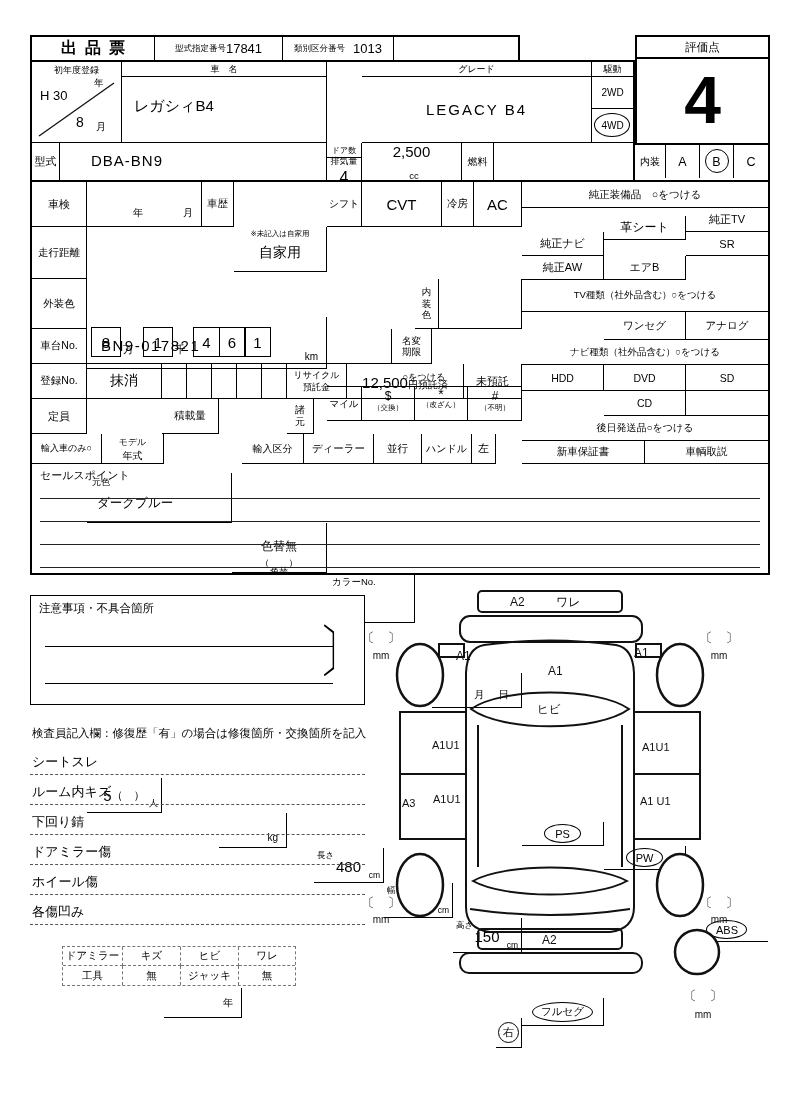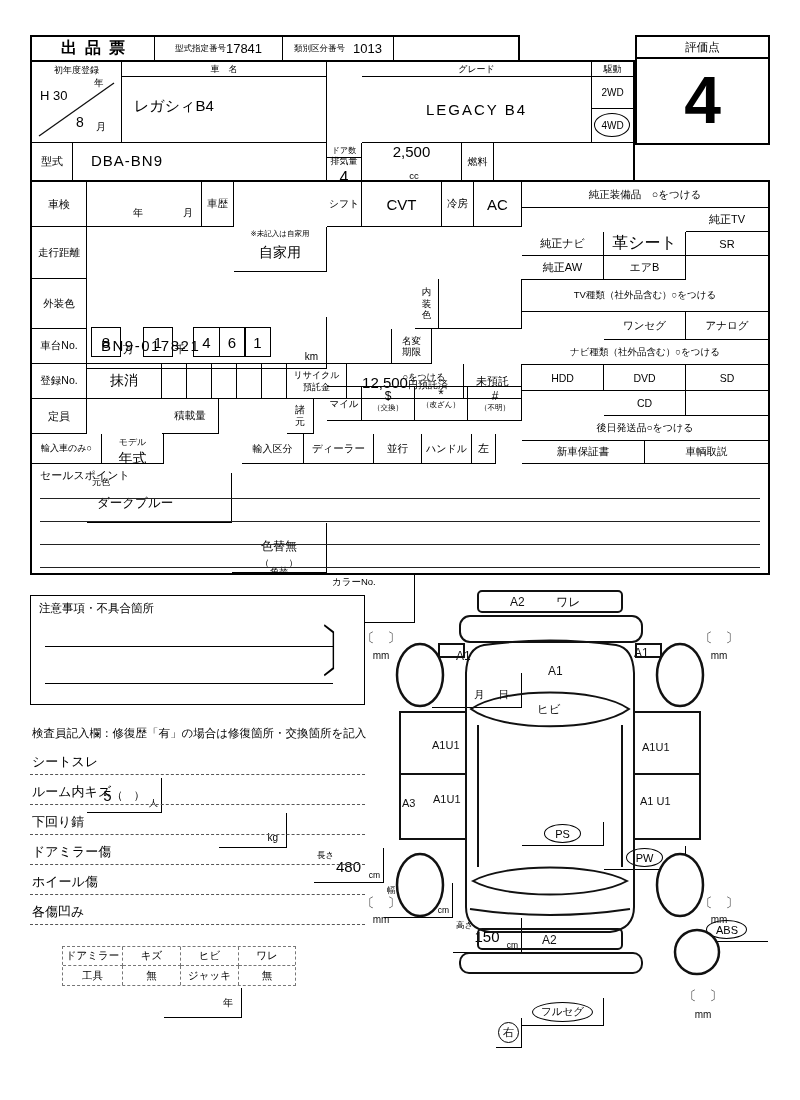--- a/index.html
+++ b/index.html
@@ -74,36 +74,45 @@
     </div>
     <div class="c nr" style="left:560px; top:0; width:41px; height:81px;">
       <div class="hdrline">駆動</div>
       <div class="fc" style="height:32px; border-bottom:1px solid #000; font-size:10px;">2WD</div>
       <div class="fc rel" style="height:32px; font-size:10px;">
         <span>4WD</span>
         <div class="mark" style="left:2px; top:4px; width:36px; height:24px;"></div>
       </div>
     </div>
 
-    <div class="c nb fc" style="left:0; top:81px; width:41px; height:37px; font-size:11px;">型式</div>
+    <div class="c nb fc" style="left:0; top:81px; width:28px; height:37px; font-size:11px;">型式</div>
     <div class="c nb" style="left:45px; top:81px; width:250px; height:37px; line-height:35px; padding-left:14px; font-size:15px; letter-spacing:1px;">DBA-BN9</div>
     <div class="c nb fc" style="left:295px; top:81px; width:35px; height:37px; font-size:9px;">排気量</div>
     <div class="c nb fc" style="left:330px; top:81px; width:100px; height:37px;flex-direction:column;">
       <span style="font-size:15px;">2,500</span>
       <span style="font-size:9.5px; margin:10px 0 0 5px;">cc</span>
     </div>
     <div class="c nb fc" style="left:430px; top:81px; width:32px; height:37px; font-size:10px;">燃料</div>
     <div class="c nb nr rel" style="left:462px; top:81px; width:139px; height:37px;">
       <span class="abs" style="left:5px; top:11px; font-size:10.5px;">ガソリン</span>
       <span class="abs" style="left:60px; top:11px; font-size:10.5px;">軽油</span>
       <span class="abs" style="left:92px; top:11px; font-size:10.5px;">（　　）</span>
       <div class="mark" style="left:1px; top:8px; width:54px; height:20px;"></div>
     </div>
   </div>
 
+  <div class="blk" style="left:633px; top:145px; width:137px; height:37px; border-top:none;">
+    <div class="c nb fc" style="left:0; top:0; width:31px; height:33px; font-size:10px;">内装</div>
+    <div class="c nb fc" style="left:31px; top:0; width:34px; height:33px; font-size:12.5px;">A</div>
+    <div class="c nb fc rel" style="left:65px; top:0; width:34px; height:33px; font-size:12.5px;">
+      <span>B</span>
+      <div class="mark" style="left:5px; top:4px; width:24px; height:24px;"></div>
+    </div>
+    <div class="c nb nr fc" style="left:99px; top:0; width:34px; height:33px; font-size:12.5px;">C</div>
+  </div>
 
   <div class="blk" style="left:30px; top:180px; width:740px; height:395px;">
 
     <div class="c fc" style="left:0; top:0; width:55px; height:45px; font-size:11px;">車検</div>
     <div class="c rel" style="left:55px; top:0; width:115px; height:45px;">
       <span class="abs" style="left:46px; bottom:6px; font-size:10px;">年</span>
       <span class="abs" style="left:96px; bottom:6px; font-size:10px;">月</span>
     </div>
     <div class="c fc" style="left:170px; top:0; width:32px; height:45px; font-size:10.5px;">車歴</div>
     <div class="c rel" style="left:202px; top:0; width:93px; height:45px;">
@@ -213,21 +222,21 @@
     </div>
     <div class="c rel" style="left:421px; top:217px; width:69px; height:35px;">
       <span class="abs" style="left:3px; top:2px; font-size:8.5px;">高さ</span>
       <div class="fc" style="height:100%; padding-top:3px; font-size:15px;">150</div>
       <span class="abs" style="right:3px; bottom:2px; font-size:8.5px;">cm</span>
     </div>
 
     <div class="c fc" style="left:0; top:252px; width:70px; height:30px; font-size:9px;">輸入車のみ○</div>
     <div class="c" style="left:70px; top:252px; width:62px; height:30px; padding-top:3px;">
       <div style="text-align:center; font-size:9px; line-height:1.3;">モデル</div>
-      <div style="text-align:center; font-size:14px; line-height:1.3;">年式</div>
+      <div style="text-align:center; font-size:10px; line-height:1.3;">年式</div>
     </div>
     <div class="c rel" style="left:132px; top:252px; width:78px; height:30px;">
       <span class="abs" style="right:8px; bottom:7px; font-size:10px;">年</span>
     </div>
     <div class="c fc" style="left:210px; top:252px; width:62px; height:30px; font-size:10px;">輸入区分</div>
     <div class="c fc" style="left:272px; top:252px; width:70px; height:30px; font-size:10.5px;">ディーラー</div>
     <div class="c fc" style="left:342px; top:252px; width:48px; height:30px; font-size:10.5px;">並行</div>
     <div class="c fc" style="left:390px; top:252px; width:50px; height:30px; font-size:10px;">ハンドル</div>
     <div class="c fc" style="left:440px; top:252px; width:24px; height:30px; font-size:11px;">左</div>
     <div class="c fc rel" style="left:464px; top:252px; width:26px; height:30px; font-size:11px;">
@@ -249,21 +258,21 @@
       <span>PS</span>
       <div class="mark" style="left:22px; top:2px; width:37px; height:19px;"></div>
     </div>
     <div class="c fc rel" style="left:572px; top:26px; width:82px; height:24px; font-size:11px;">
       <span>PW</span>
       <div class="mark" style="left:22px; top:2px; width:37px; height:19px;"></div>
     </div>
     <div class="c nr fc" style="left:654px; top:26px; width:82px; height:24px; font-size:11px;">純正TV</div>
 
     <div class="c fc" style="left:490px; top:50px; width:82px; height:24px; font-size:11px;">純正ナビ</div>
-    <div class="c fc" style="left:572px; top:50px; width:82px; height:24px; font-size:16px;">革シート</div>
+    <div class="c fc" style="left:572px; top:34px; width:82px; height:24px; font-size:12px;">革シート</div>
     <div class="c nr fc" style="left:654px; top:50px; width:82px; height:24px; font-size:11px;">SR</div>
 
     <div class="c fc" style="left:490px; top:74px; width:82px; height:24px; font-size:11px;">純正AW</div>
     <div class="c fc" style="left:572px; top:74px; width:82px; height:24px; font-size:11px;">エアB</div>
     <div class="c nr fc rel" style="left:654px; top:74px; width:82px; height:24px; font-size:11px;">
       <span>ABS</span>
       <div class="mark" style="left:20px; top:2px; width:41px; height:19px;"></div>
     </div>
 
     <div class="c nr fc" style="left:490px; top:98px; width:246px; height:32px; font-size:9.5px;">TV種類（社外品含む）○をつける</div>

